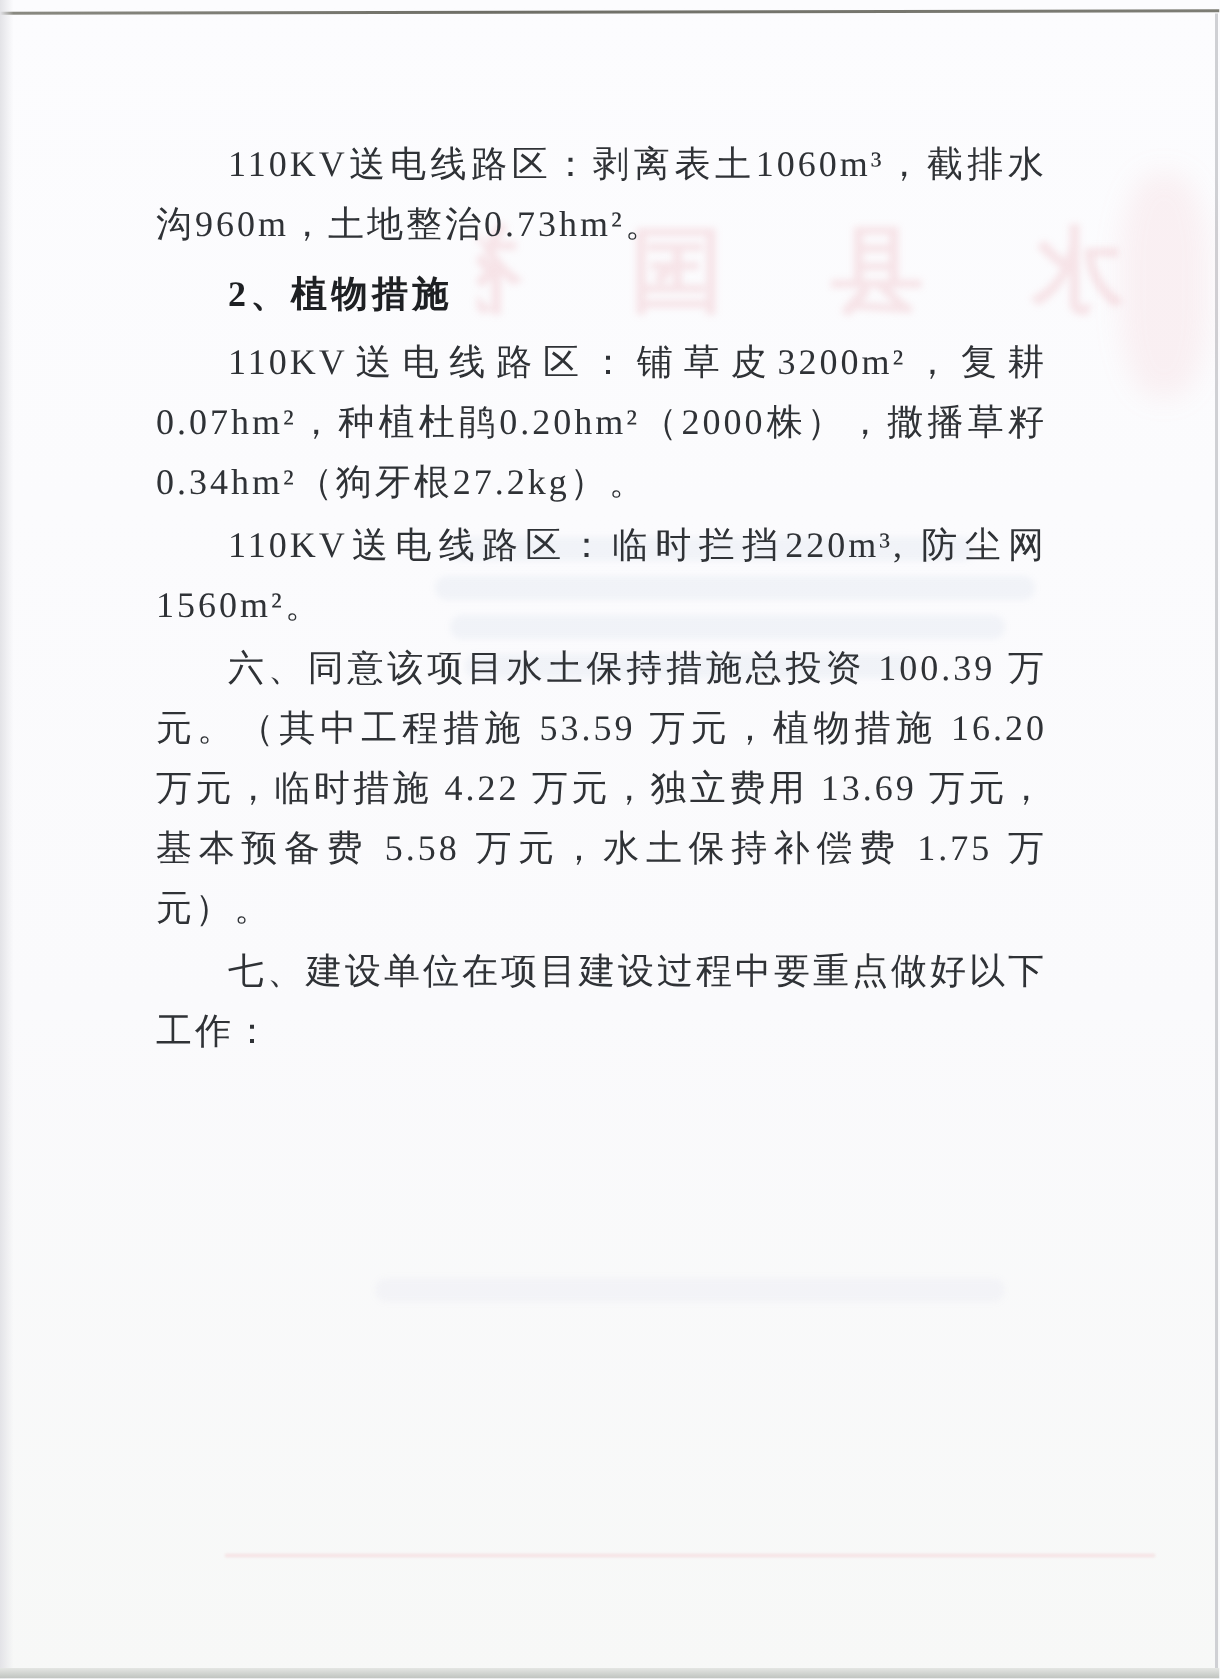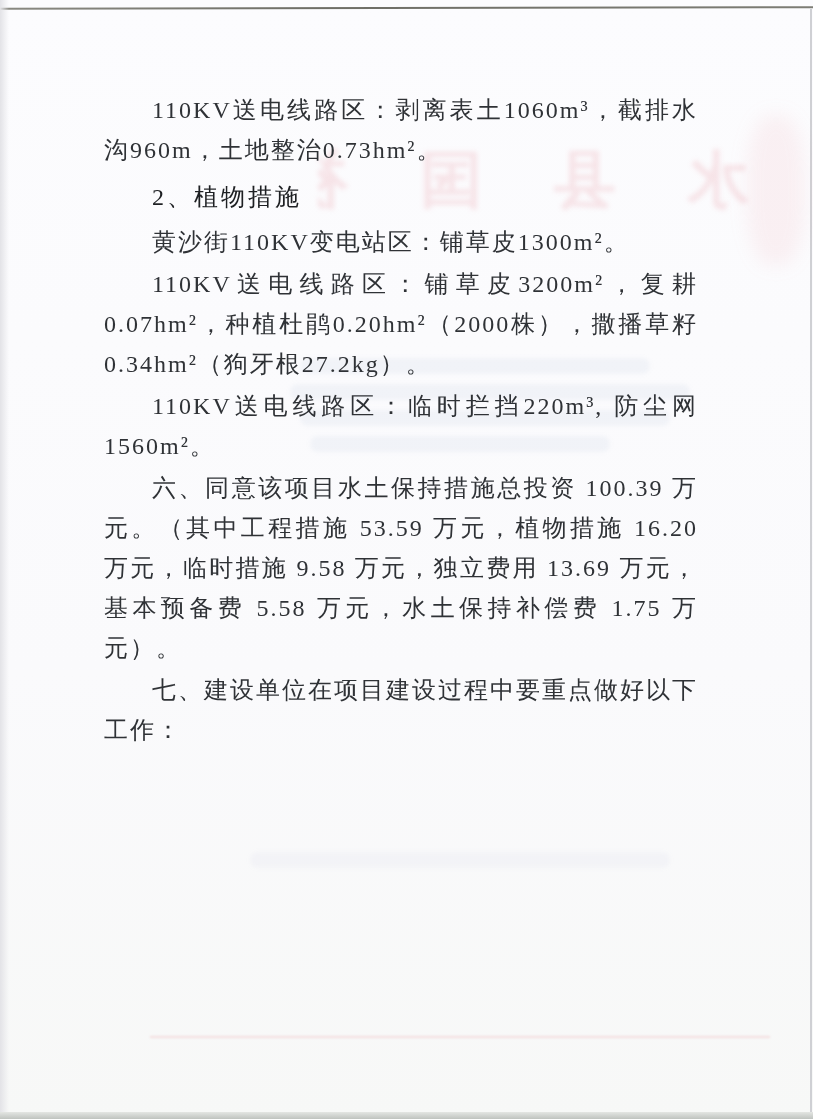--- a/index.html
+++ b/index.html
@@ -62,21 +62,21 @@
   }
   
   .content{
     position:absolute;left:104px;top:90px;width:606px;
     color:#2f3236;
     font-size:24px;line-height:40px;letter-spacing:2px;
     text-align:justify;
   }
   .content p{margin:0 12px 2px 0;text-indent:2em;}
   .content p.heading{
-    font-weight:normal;color:#1e2023;margin:7px 0 5px 0;letter-spacing:3px;
+    font-weight:bold;color:#1e2023;margin:7px 0 5px 0;letter-spacing:3px;
   }
 </style>
 </head>
 <body>
 
 <div class="page">
 
   <div class="edge-top"></div>
   <div class="edge-left"></div>
   <div class="edge-right"></div>
@@ -87,21 +87,20 @@
   <div class="bleed-row r1"></div>
   <div class="bleed-row r2"></div>
   <div class="bleed-row r3"></div>
   <div class="bleed-row r4"></div>
   <div class="bleed-row r5"></div>
   <div class="bleed-line"></div>
 
   <div class="content">
     <p class="body">110KV送电线路区：剥离表土1060m³，截排水沟960m，土地整治0.73hm²。</p>
     <p class="heading">2、植物措施</p>
-    <p class="body">黄沙街110KV变电站区：铺草皮1300m²。</p>
     <p class="body">110KV送电线路区：铺草皮3200m²，复耕0.07hm²，种植杜鹃0.20hm²（2000株），撒播草籽0.34hm²（狗牙根27.2kg）。</p>
     <p class="body">110KV送电线路区：临时拦挡220m³, 防尘网1560m²。</p>
-    <p class="body">六、同意该项目水土保持措施总投资 100.39 万元。（其中工程措施 53.59 万元，植物措施 16.20 万元，临时措施 9.58 万元，独立费用 13.69 万元，基本预备费 5.58 万元，水土保持补偿费 1.75 万元）。</p>
+    <p class="body">六、同意该项目水土保持措施总投资 100.39 万元。（其中工程措施 53.59 万元，植物措施 16.20 万元，临时措施 4.22 万元，独立费用 13.69 万元，基本预备费 5.58 万元，水土保持补偿费 1.75 万元）。</p>
     <p class="body">七、建设单位在项目建设过程中要重点做好以下工作：</p>
 
   </div>
 
 </div>
 
 </body></html>

